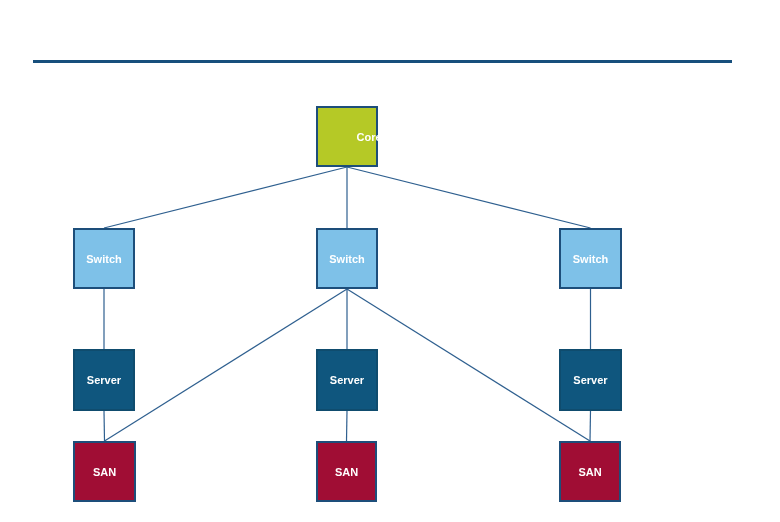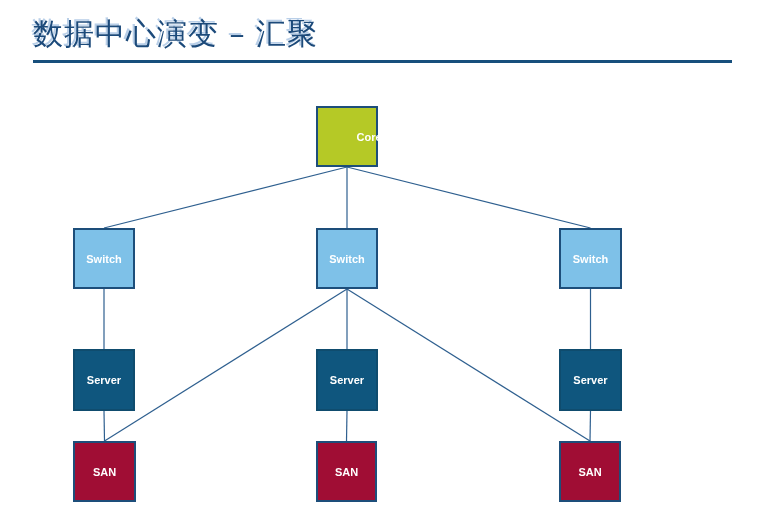--- a/index.html
+++ b/index.html
@@ -53,21 +53,20 @@
     color: #ffffff;
     font-family: "Liberation Sans", sans-serif;
     font-weight: bold;
     font-size: 11px;
   }
 </style>
 </head>
 <body>
 
 <div id="slide">
-  <h1 id="title" style="color: rgb(28, 74, 122); text-shadow: rgb(185, 207, 232) -2px -2px 0px;">数据中心演变 – 汇聚</h1>
   <div id="title-rule" style="background: rgb(23, 79, 124);"></div>
 
   <div id="diagram">
     <svg id="edge-layer" viewBox="0 0 780 522" width="780" height="522">
         <line x1="347" y1="167" x2="104" y2="228" stroke="#2e5f8f" stroke-width="1.2"></line>
         <line x1="347" y1="167" x2="347" y2="228" stroke="#2e5f8f" stroke-width="1.2"></line>
         <line x1="347" y1="167" x2="590.5" y2="228" stroke="#2e5f8f" stroke-width="1.2"></line>
         <line x1="104" y1="289" x2="104" y2="349" stroke="#2e5f8f" stroke-width="1.2"></line>
         <line x1="347" y1="289" x2="347" y2="349" stroke="#2e5f8f" stroke-width="1.2"></line>
         <line x1="590.5" y1="289" x2="590.5" y2="349" stroke="#2e5f8f" stroke-width="1.2"></line>

